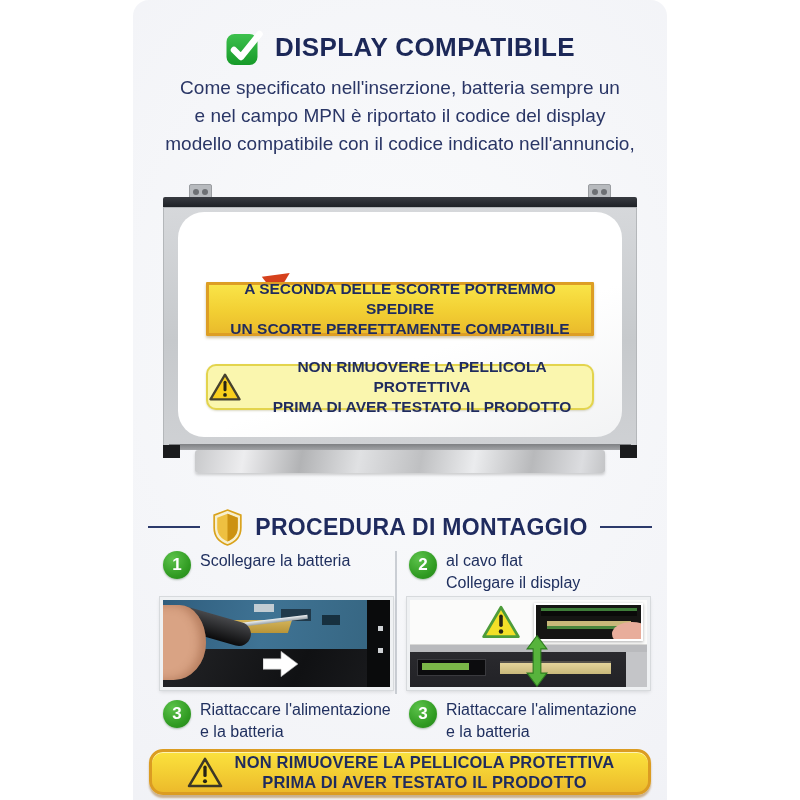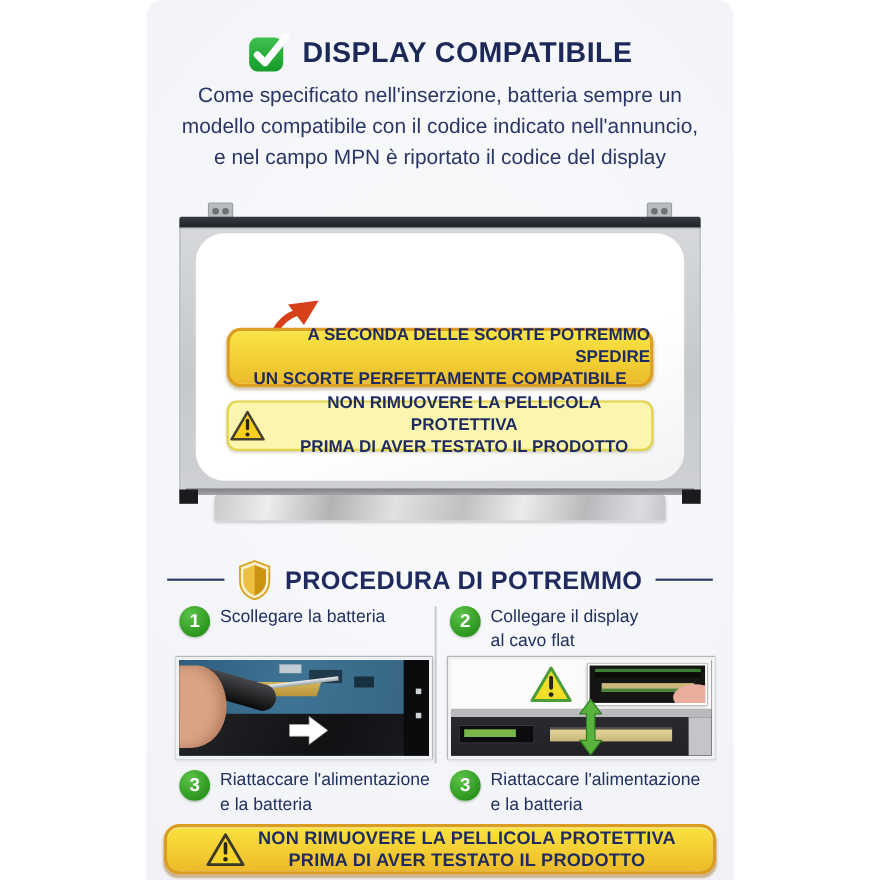--- a/index.html
+++ b/index.html
@@ -31,24 +31,24 @@
   .panel-body { position:absolute; top:23px; left:0; right:0; height:243px;
                 background:linear-gradient(180deg,#d6d8db 0%,#c6c9cc 55%,#cfd1d4 100%);
                 box-shadow:inset 0 0 0 1px #b4b7ba; }
   .panel-face { position:absolute; left:15px; right:15px; top:5px; bottom:13px;
                 background:linear-gradient(160deg,#ffffff 60%,#f2f3f4 100%);
                 border-radius:26px; }
   .red-arrow { position:absolute; left:62px; top:58px; width:56px; height:58px; }
   .sticker { position:absolute; left:28px; right:28px; display:flex; flex-direction:column;
              align-items:center; justify-content:center; text-align:center;
              color:#1f2b5e; font-weight:bold; font-size:15.5px; line-height:1.3; }
-  .sticker.stock { top:86px; height:54px; border-radius:13px; border:3px solid #dd9e24;
+  .sticker.stock { top:70px; height:54px; border-radius:1px; border:3px solid #dd9e24;
              background:linear-gradient(#f9e448 0%,#f2cf33 55%,#eaبc2c 100%);
              background:linear-gradient(#f9e448 0%,#f2cf33 55%,#eabb2c 100%);
-             box-shadow:0 2px 3px rgba(120,90,10,.35);text-align:right; }
+             box-shadow:0 2px 3px rgba(120,90,10,.35); }
   .sticker.film { top:152px; height:46px; border-radius:10px; border:2px solid #e3d44d;
              background:#faf6ae; flex-direction:row; gap:10px;
              box-shadow:0 1px 2px rgba(120,110,30,.25); }
   .sticker .lines { display:flex; flex-direction:column; }
   .warn-tri { width:34px; height:30px; flex:0 0 auto; }
   .corner-block { position:absolute; top:261px; width:17px; height:13px; background:#1a1b1d; }
   .corner-block.l { left:0; } .corner-block.r { right:0; }
   .bottom-strip { position:absolute; top:260px; left:6px; right:6px; height:6px;
                   background:linear-gradient(#7e8083,#a3a5a8); }
   .foil { position:absolute; top:266px; left:32px; right:32px; height:23px; border-radius:3px;
@@ -139,22 +139,22 @@
               <stop offset="1" stop-color="#169a28"></stop>
         </linearGradient>
           </defs>
         <rect x="1.5" y="6" width="31" height="31" rx="8" fill="url(#gchk)"></rect>
         <path d="M9 22 L16 29 L34.5 6" stroke="#ffffff" stroke-width="6.5" fill="none" stroke-linecap="round" stroke-linejoin="round"></path>
       </svg>
       <div class="page-title">DISPLAY COMPATIBILE</div>
     </div>
     <div class="intro">
       <div>Come specificato nell'inserzione, batteria sempre un</div>
+      <div>e nel campo MPN è riportato il codice del display</div>
       <div>modello compatibile con il codice indicato nell'annuncio,</div>
-      <div>e nel campo MPN è riportato il codice del display</div>
     </div>
 
     <div class="figure">
       <div class="bracket l">
           <i></i>
           <i></i>
         </div>
       <div class="bracket r">
           <i></i>
           <i></i>
@@ -189,37 +189,37 @@
       <div class="foil"></div>
     </div>
 
     <div class="proc-header">
       <div class="hline"></div>
       <svg class="shield-icon" viewBox="0 0 30 36">
         <path d="M15 1 L28 6 V18 C28 27 22.5 32.5 15 35 C7.5 32.5 2 27 2 18 V6 Z" fill="#f7efcf" stroke="#d9a21b" stroke-width="1.6"></path>
         <path d="M15 4.5 L25 8.5 V18 C25 25 20.5 29.3 15 31.6 C9.5 29.3 5 25 5 18 V8.5 Z" fill="#eec041"></path>
         <path d="M15 4.5 L25 8.5 V18 C25 25 20.5 29.3 15 31.6 Z" fill="#cc9212"></path>
       </svg>
-      <div class="proc-title">PROCEDURA DI POTREMMO</div>
+      <div class="proc-title">PROCEDURA DI MONTAGGIO</div>
       <div class="hline"></div>
     </div>
 
     <div class="col-divider"></div>
 
     <div class="step" style="left:30px; top:550px;">
       <div class="step-num">1</div>
       <div class="step-text">
         <div>Scollegare la batteria</div>
       </div>
     </div>
     <div class="step" style="left:276px; top:550px;">
       <div class="step-num">2</div>
       <div class="step-text">
+        <div>al cavo flat</div>
         <div>Collegare il display</div>
-        <div>al cavo flat</div>
       </div>
     </div>
 
     <div class="photo photo1">
       <div class="pcb">
         <i class="chip1"></i>
           <i class="chip2"></i>
           <i class="chip3"></i>
         <i class="gold-cable"></i>
         <i class="shaft"></i>

